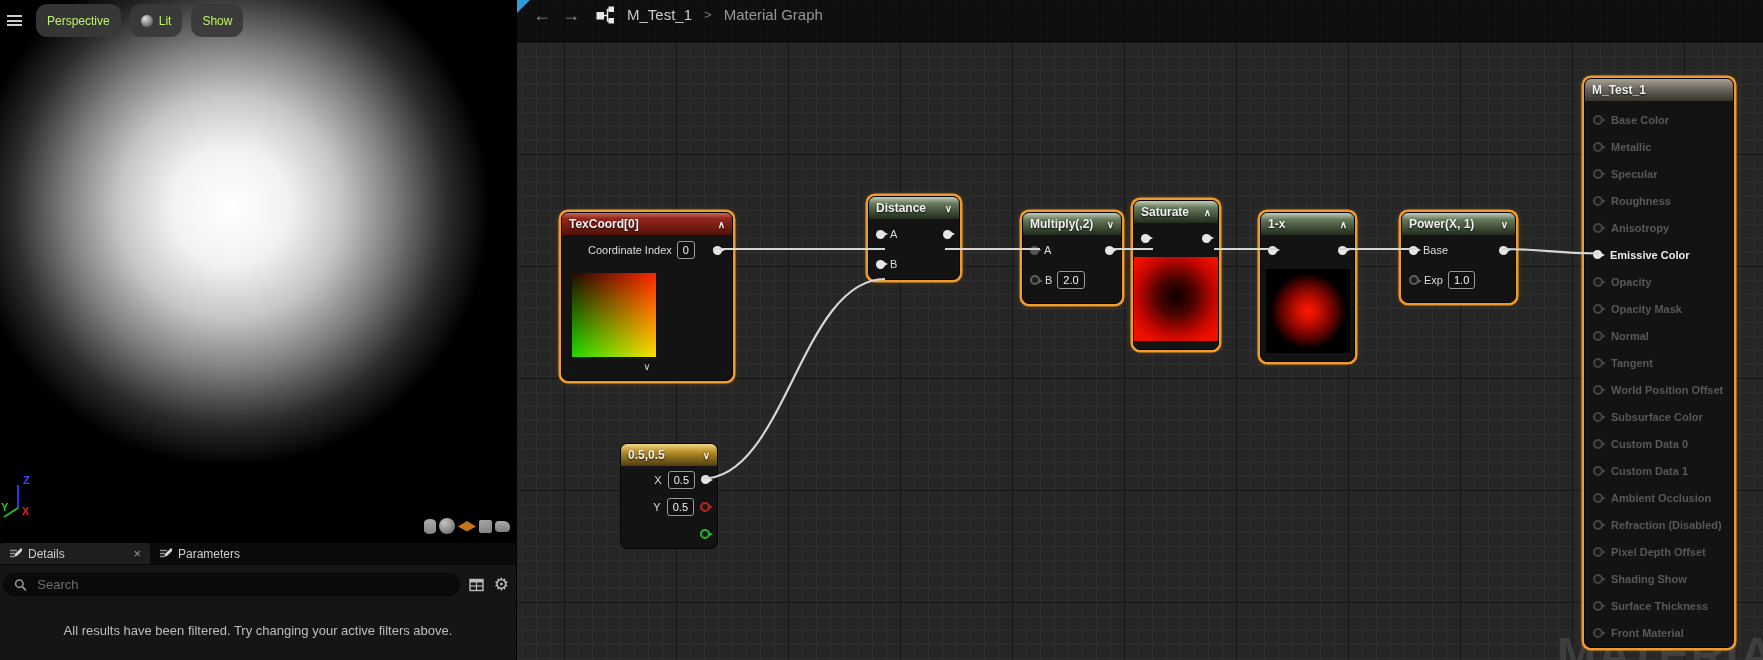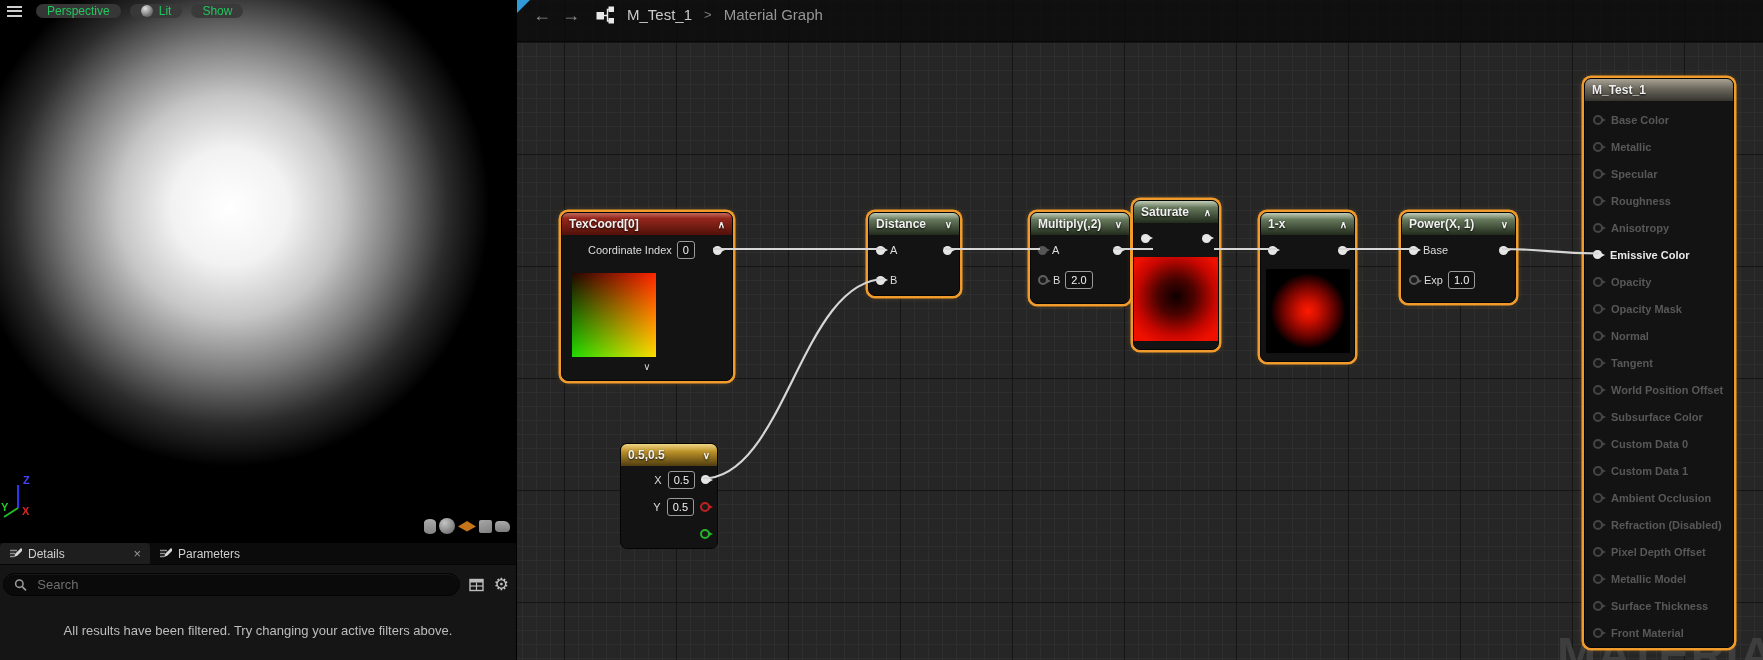--- a/index.html
+++ b/index.html
@@ -11,22 +11,22 @@
   }
 
   
   .viewport { position:absolute; left:0; top:0; width:516px; height:543px; background:#000; overflow:hidden; }
   .sphere-preview { position:absolute; inset:0;
     background:radial-gradient(circle 265px at 230px 207px,
       #ffffff 0%, #f2f2f2 22%, #c6c6c6 42%, #7d7d7d 62%, #2b2b2b 82%, #000 98%); }
   .vp-toolbar { position:absolute; top:4px; left:2px; display:flex; gap:9px; align-items:center; }
   .menu-icon { width:15px; height:11px; border-top:2px solid #cfcfcf; border-bottom:2px solid #cfcfcf; position:relative; margin:0 5px; }
   .menu-icon::after { content:""; position:absolute; left:0; right:0; top:2.5px; border-top:2px solid #cfcfcf; }
-  .pill { background:rgba(57,57,57,.93); border-radius:11px; height:14px; display:flex; align-items:center;
-    padding:0 11px; font-size:12px; color:#22c55e; gap:6px; cursor:default; }
+  .pill { background:rgba(57,57,57,.93); border-radius:11px; height:33px; display:flex; align-items:center;
+    padding:0 11px; font-size:12px; color:#bef264; gap:6px; cursor:default; }
   .lit-dot { width:12px; height:12px; border-radius:50%; background:radial-gradient(circle at 35% 30%, #e0e0e0, #6a6a6a 70%); }
   .axis-gizmo { position:absolute; left:0; top:465px; }
   .shape-row { position:absolute; right:6px; bottom:9px; display:flex; gap:3px; align-items:center; }
   .shp { opacity:.95; }
   .shp-cyl { width:12px; height:15px; background:linear-gradient(180deg,#b5b5b5,#8a8a8a); border-radius:6px/3.5px; }
   .shp-sph { width:16px; height:16px; border-radius:50%; background:radial-gradient(circle at 35% 30%, #cfcfcf, #7d7d7d 75%); }
   .shp-pln { width:18px; height:12px; background:#cf7a1a; clip-path:polygon(50% 8%, 100% 55%, 50% 95%, 0 55%); }
   .shp-cub { width:13px; height:13px; background:linear-gradient(160deg,#b0b0b0,#858585); border-radius:2px; }
   .shp-tea { width:15px; height:11px; background:linear-gradient(180deg,#b3b3b3,#848484); border-radius:4px 6px 4px 4px; }
 
@@ -244,37 +244,37 @@
     <div class="nrow h27" style="justify-content:flex-end; gap:6px">
       <span>Y</span>
       <span class="vbox">0.5</span>
       <span class="pin hollow red"></span>
     </div>
     <div class="nrow h27" style="justify-content:flex-end">
       <span class="pin hollow green"></span>
     </div>
   </div>
 
-  <div class="node selected" style="left:351px; top:212px; width:92px; height:84px;">
+  <div class="node selected" style="left:351px; top:196px; width:92px; height:84px;">
     <div class="nhead hdr-green">
       <span class="ntitle">Distance</span>
       <span class="chev">∨</span>
     </div>
     <div class="nrow">
       <span class="pin"></span>
       <span>A</span>
       <span class="pin outpin"></span>
     </div>
     <div class="nrow">
       <span class="pin"></span>
       <span>B</span>
     </div>
   </div>
 
-  <div class="node selected" style="left:505px; top:212px; width:100px; height:92px;margin-left:8px;">
+  <div class="node selected" style="left:505px; top:212px; width:100px; height:92px;">
     <div class="nhead hdr-green">
       <span class="ntitle">Multiply(,2)</span>
       <span class="chev">∨</span>
     </div>
     <div class="nrow">
       <span class="pin dim"></span>
       <span>A</span>
       <span class="pin outpin"></span>
     </div>
     <div class="nrow">
@@ -393,21 +393,21 @@
       <div class="mrow">
           <span class="pin hollow"></span>
           <span>Refraction (Disabled)</span>
         </div>
       <div class="mrow">
           <span class="pin hollow"></span>
           <span>Pixel Depth Offset</span>
         </div>
       <div class="mrow">
           <span class="pin hollow"></span>
-          <span>Metallic Model</span>
+          <span>Shading Show</span>
         </div>
       <div class="mrow">
           <span class="pin hollow"></span>
           <span>Surface Thickness</span>
         </div>
       <div class="mrow">
           <span class="pin hollow"></span>
           <span>Front Material</span>
         </div>
     </div>

